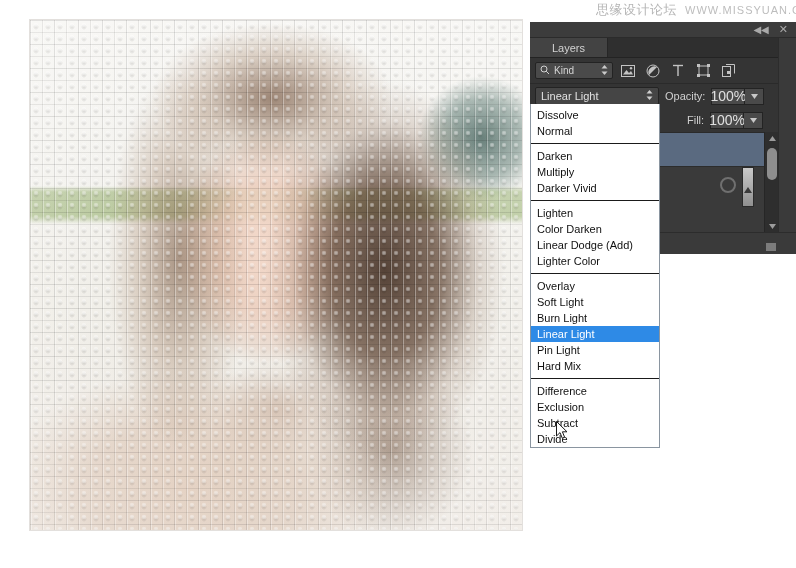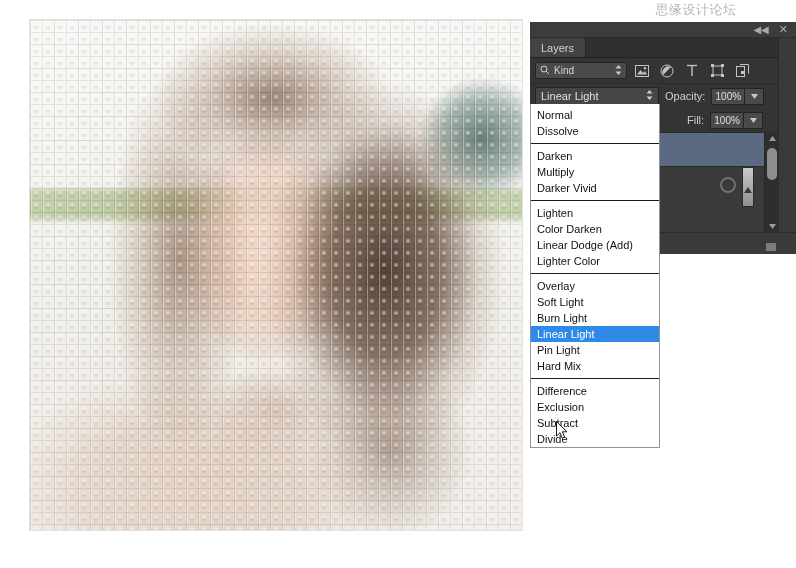--- a/index.html
+++ b/index.html
@@ -20,21 +20,20 @@
   .watermark {
     position: absolute;
     top: 1px; left: 596px;
     width: 200px; height: 18px;
     display: flex; align-items: center; gap: 8px;
     color: #b9b9b9;
     font-size: 12px;
     letter-spacing: 0.5px;
     white-space: nowrap;
     user-select: none;
-    flex-direction: column;
   }
   .watermark .cn { font-size: 13px; color: #b5b5b5; }
   .watermark .en { font-size: 11px; color: #bdbdbd; letter-spacing: 1px; }
 
   
   .canvas-wrap {
     position: absolute;
     left: 30px; top: 20px;
     width: 492px; height: 510px;
     overflow: hidden;
@@ -113,21 +112,21 @@
   .panel-tabrow {
     position: absolute; left: 0; top: 16px;
     width: 266px; height: 20px;
     background: #2f2f2f;
     border-bottom: 1px solid #232323;
     display: flex; align-items: stretch;
   }
   .panel-tab {
     background: #434343;
     color: #d2d2d2;
-    padding: 0 11px;
+    padding: 0 22px;
     display: flex; align-items: center;
     font-size: 11px;
     border-right: 1px solid #262626;
     cursor: pointer;
   }
   .panel-tab-filler { flex: 1; }
   .panel-menu-btn {
     width: 24px; display: flex; align-items: center; justify-content: center;
     cursor: pointer;
   }
@@ -137,21 +136,21 @@
   
   .filter-row {
     position: absolute; left: 0; top: 36px;
     width: 266px; height: 26px;
     background: #343434;
     display: flex; align-items: center;
     padding: 0 5px; gap: 5px;
     border-bottom: 1px solid #2a2a2a;
   }
   .kind-select {
-    width: 92px; height: 17px;
+    width: 78px; height: 17px;
     background: #4a4a4a;
     border: 1px solid #232323;
     border-radius: 2px;
     display: flex; align-items: center;
     padding: 0 4px; gap: 4px;
     font-size: 10px; color: #d5d5d5;
     cursor: pointer;
   }
   .kind-select .mag { color: #cfcfcf; font-size: 10px; }
   .kind-select .kind-label { flex: 1; }
@@ -189,21 +188,21 @@
     cursor: pointer;
   }
   .blend-select .val { flex: 1; }
   .blend-select .updown { font-size: 8px; color: #cfcfcf; line-height: 8px; }
   .opacity-label { font-size: 11px; color: #cfcfcf; }
   .num-field {
     width: 34px; height: 17px;
     background: #4a4a4a;
     border: 1px solid #232323;
     display: flex; align-items: center; justify-content: center;
-    font-size: 10px; color: #e0e0e0;
+    font-size: 14px; color: #e0e0e0;
     cursor: text;
   }
   .num-arrow {
     width: 19px; height: 17px;
     background: #4a4a4a;
     border: 1px solid #232323;
     border-left: none;
     display: flex; align-items: center; justify-content: center;
     color: #c8c8c8; font-size: 7px;
     cursor: pointer;
@@ -543,22 +542,22 @@
             <line x1="5" y1="6" x2="5" y2="11" stroke="#3a3a3a" stroke-width="0.9"></line>
             <line x1="6.5" y1="6" x2="6.5" y2="11" stroke="#3a3a3a" stroke-width="0.9"></line>
             <line x1="8" y1="6" x2="8" y2="11" stroke="#3a3a3a" stroke-width="0.9"></line>
           </svg>
       </div>
       <div class="grip"></div>
     </div>
   </div>
 
   <div class="dropdown" id="dropdown">
+      <div class="dd-item">Dissolve</div>
       <div class="dd-item">Normal</div>
-      <div class="dd-item">Dissolve</div>
       <div class="dd-sep"></div>
       <div class="dd-item">Darken</div>
       <div class="dd-item">Multiply</div>
       <div class="dd-item">Darker Vivid</div>
       <div class="dd-sep"></div>
       <div class="dd-item">Lighten</div>
       <div class="dd-item">Color Darken</div>
       <div class="dd-item">Linear Dodge (Add)</div>
       <div class="dd-item">Lighter Color</div>
       <div class="dd-sep"></div>

